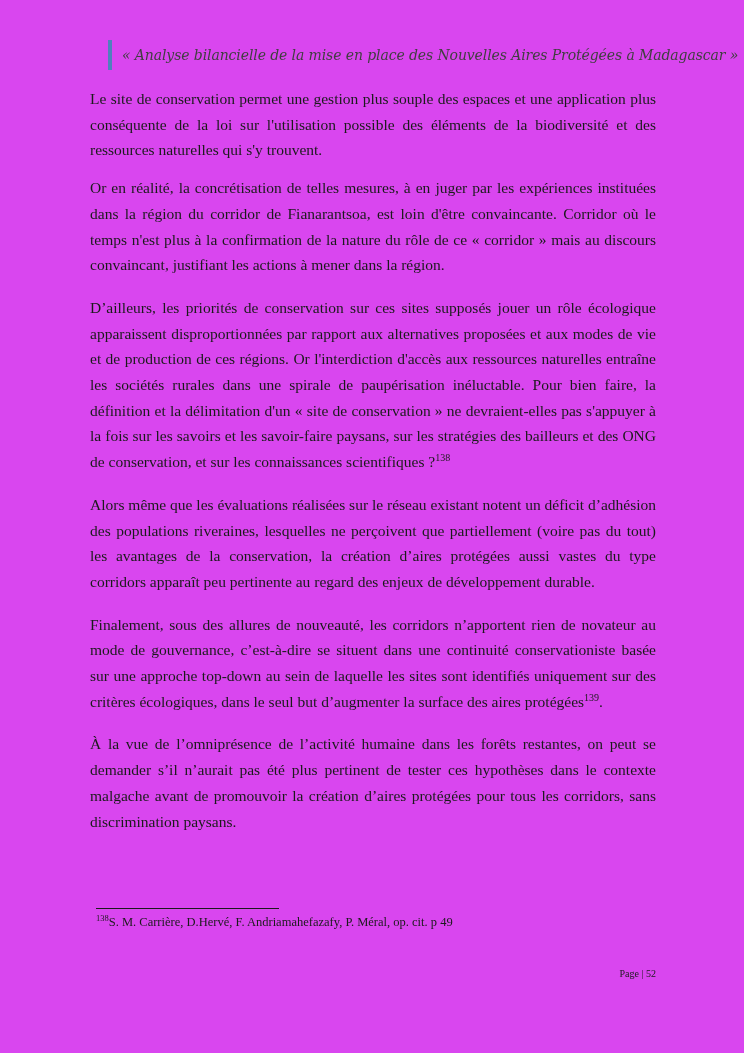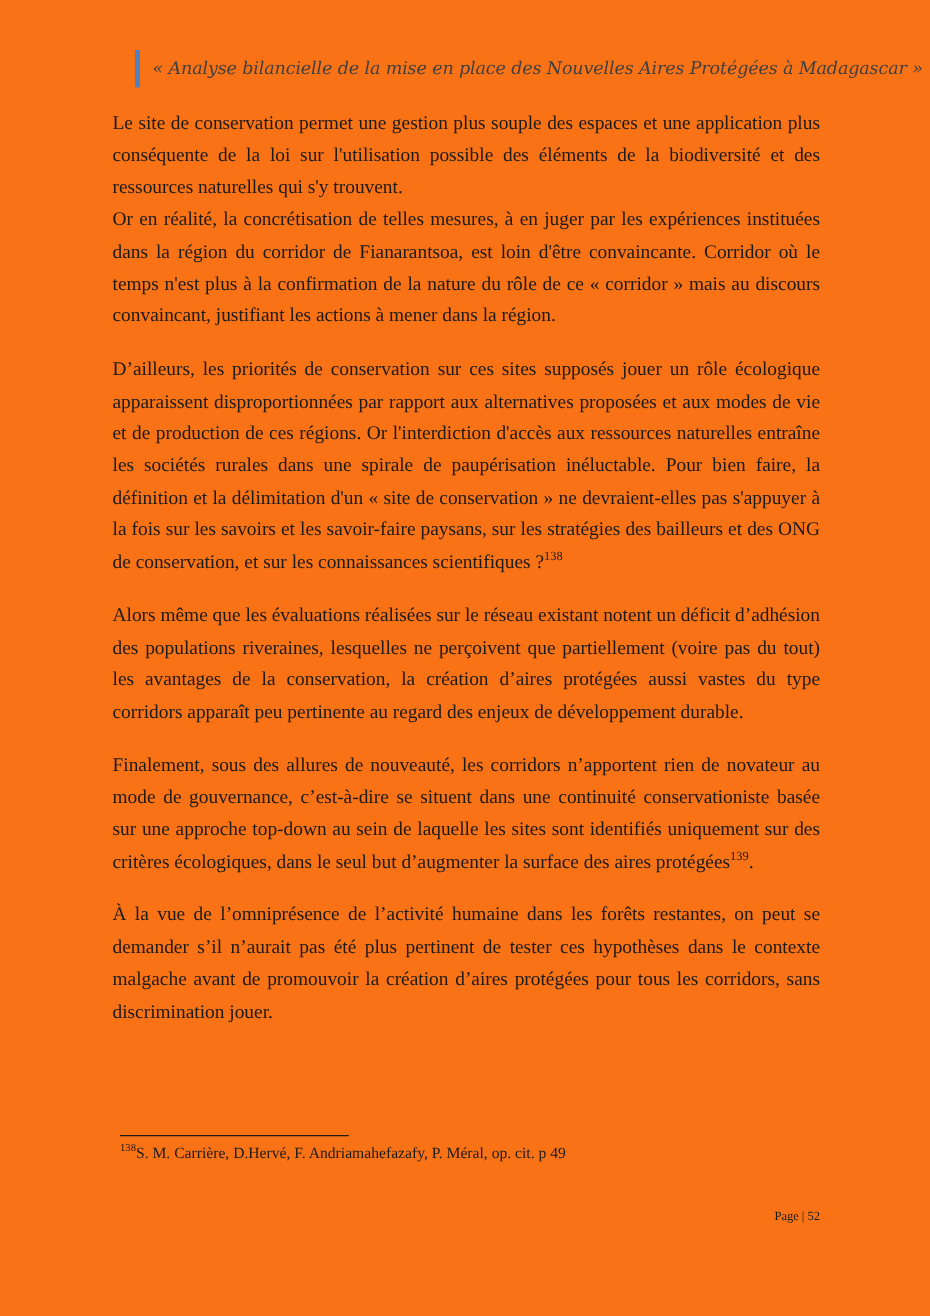--- a/index.html
+++ b/index.html
@@ -4,21 +4,21 @@
 <style>
   html, body {
     margin: 0;
     padding: 0;
     background: #ffffff;
   }
   .page {
     position: relative;
     width: 744px;
     height: 1053px;
-    background: #f97316;
+    background: #d946ef;
     overflow: hidden;
     font-family: "Liberation Serif", serif;
     color: #1b1b1b;
   }
   
   .quote-header {
     position: absolute;
     top: 40px;
     left: 108px;
     right: 80px;
@@ -48,21 +48,21 @@
     left: 90px;
     width: 566px;
   }
   .para {
     margin: 0 0 17px 0;
     font-size: 15.5px;
     line-height: 25.7px;
     text-align: justify;
   }
   .para.tight {
-    margin-bottom: 0;
+    margin-bottom: 12px;
   }
   .para sup {
     font-size: 10px;
     line-height: 0;
     vertical-align: super;
   }
   
   .footnote-area {
     position: absolute;
     top: 908px;
@@ -102,21 +102,21 @@
     <span class="accent-bar" style="background: rgb(79, 129, 189);"></span>
     <span class="quote-title">« Analyse bilancielle de la mise en place des Nouvelles Aires Protégées à Madagascar »</span>
   </div>
 
   <div class="body-text" id="paragraphs">
       <p class="para tight">Le site de conservation permet une gestion plus souple des espaces et une application plus conséquente de la loi sur l'utilisation possible des éléments de la biodiversité et des ressources naturelles qui s'y trouvent.</p>
       <p class="para">Or en réalité, la concrétisation de telles mesures, à en juger par les expériences instituées dans la région du corridor de Fianarantsoa, est loin d'être convaincante. Corridor où le temps n'est plus à la confirmation de la nature du rôle de ce « corridor » mais au discours convaincant, justifiant les actions à mener dans la région.</p>
       <p class="para">D’ailleurs, les priorités de conservation sur ces sites supposés jouer un rôle écologique apparaissent disproportionnées par rapport aux alternatives proposées et aux modes de vie et de production de ces régions. Or l'interdiction d'accès aux ressources naturelles entraîne les sociétés rurales dans une spirale de paupérisation inéluctable. Pour bien faire, la définition et la délimitation d'un « site de conservation » ne devraient-elles pas s'appuyer à la fois sur les savoirs et les savoir-faire paysans, sur les stratégies des bailleurs et des ONG de conservation, et sur les connaissances scientifiques ?<sup>138</sup></p>
       <p class="para">Alors même que les évaluations réalisées sur le réseau existant notent un déficit d’adhésion des populations riveraines, lesquelles ne perçoivent que partiellement (voire pas du tout) les avantages de la conservation, la création d’aires protégées aussi vastes du type corridors apparaît peu pertinente au regard des enjeux de développement durable.</p>
       <p class="para">Finalement, sous des allures de nouveauté, les corridors n’apportent rien de novateur au mode de gouvernance, c’est-à-dire se situent dans une continuité conservationiste basée sur une approche top-down au sein de laquelle les sites sont identifiés uniquement sur des critères écologiques, dans le seul but d’augmenter la surface des aires protégées<sup>139</sup>.</p>
-      <p class="para">À la vue de l’omniprésence de l’activité humaine dans les forêts restantes, on peut se demander s’il n’aurait pas été plus pertinent de tester ces hypothèses dans le contexte malgache avant de promouvoir la création d’aires protégées pour tous les corridors, sans discrimination jouer.</p>
+      <p class="para">À la vue de l’omniprésence de l’activité humaine dans les forêts restantes, on peut se demander s’il n’aurait pas été plus pertinent de tester ces hypothèses dans le contexte malgache avant de promouvoir la création d’aires protégées pour tous les corridors, sans discrimination paysans.</p>
     </div>
 
   <div class="footnote-area">
     <div class="footnote-rule"></div>
     <div id="footnotes">
         <div class="footnote"><sup>138</sup>S. M. Carrière, D.Hervé, F. Andriamahefazafy, P. Méral, op. cit. p 49</div>
       </div>
   </div>
 
   <div class="page-footer">Page | 52</div>

